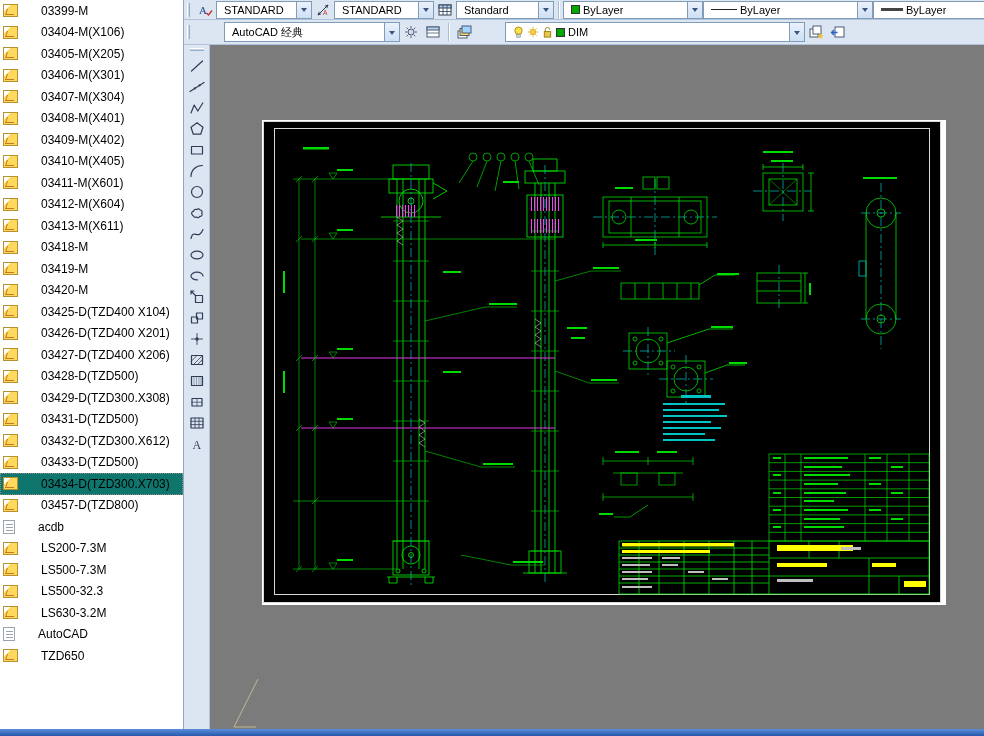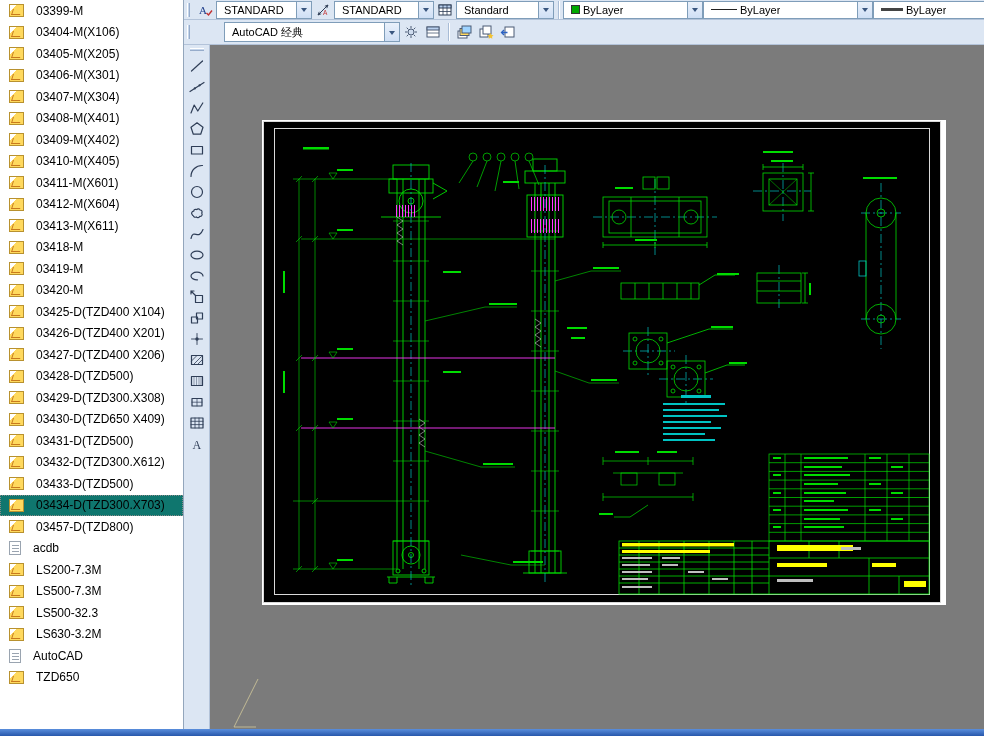--- a/index.html
+++ b/index.html
@@ -4,21 +4,21 @@
 <style>
   * { box-sizing: border-box; margin: 0; padding: 0; }
   html,body { width: 984px; height: 736px; overflow: hidden; }
   body { font-family: "Liberation Sans", sans-serif; font-size: 11px; background:#dce6f3; }
 
   .app { width:984px; height:736px; display:flex; flex-direction:column; }
   .content { flex:1; min-height:0; display:flex; }
 
   
   .file-panel { width:184px; background:#fff; border-right:1px solid #93a6bc; overflow:hidden; }
-  .file-item { display:flex; align-items:center; height:21.5px; padding-left:9px; gap:12px;
+  .file-item { display:flex; align-items:center; height:21.5px; padding-left:3px; gap:23px;
                font-size:12px; color:#000; white-space:nowrap; cursor:default; }
   .file-item.selected { background:#0f766e; outline:1px dotted #8a8a8a; outline-offset:-1px; }
   .ic { flex:none; display:inline-block; }
   .ic-dwg { width:15px; height:13px; border:1px solid #b8912f; position:relative;
             background:linear-gradient(135deg,#ffffff 0 26%,#ffd95e 26% 100%); }
   .ic-dwg::after { content:""; position:absolute; left:2px; top:4px; width:8px; height:5px;
             border-left:1px solid #c87a1e; border-bottom:1px solid #c87a1e; transform:skewX(-18deg); }
   .ic-file { width:12px; height:14px; background:#fff; border:1px solid #9aa4b0; position:relative; }
   .ic-file::after { content:""; position:absolute; left:2px; top:3px; width:7px; height:1px;
             background:#9aa4b0; box-shadow:0 3px 0 #9aa4b0, 0 6px 0 #9aa4b0; }
@@ -146,24 +146,20 @@
           <div class="file-item">
             <span class="ic ic-dwg"></span>
             <span>03428-D(TZD500)</span>
           </div>
           <div class="file-item">
             <span class="ic ic-dwg"></span>
             <span>03429-D(TZD300.X308)</span>
           </div>
           <div class="file-item">
             <span class="ic ic-dwg"></span>
-            <span>03430-D(TZD650 X409)</span>
-          </div>
-          <div class="file-item">
-            <span class="ic ic-dwg"></span>
             <span>03431-D(TZD500)</span>
           </div>
           <div class="file-item">
             <span class="ic ic-dwg"></span>
             <span>03432-D(TZD300.X612)</span>
           </div>
           <div class="file-item">
             <span class="ic ic-dwg"></span>
             <span>03433-D(TZD500)</span>
           </div>
@@ -302,20 +298,45 @@
         <div class="sep"></div>
 
         <div class="tbtn">
           <svg viewBox="0 0 16 16" width="16" height="16">
               <rect x="2" y="7" width="9" height="7" fill="#fff" stroke="#4a5a74"></rect>
               <rect x="4" y="4.5" width="9" height="7" fill="#ffd95e" stroke="#4a5a74"></rect>
               <rect x="6" y="2" width="9" height="7" fill="#9fd4ff" stroke="#4a5a74"></rect>
             </svg>
         </div>
 
+        <div class="combo w300">
+          <span class="lay-ic">
+            <svg viewBox="0 0 12 14" width="11" height="13">
+                <circle cx="6" cy="5" r="4" fill="#ffe14d" stroke="#a8860d"></circle>
+                <rect x="4" y="9.2" width="4" height="3" fill="#cfcfcf" stroke="#8a8a8a" stroke-width="0.6"></rect>
+              </svg>
+          </span>
+          <span class="lay-ic">
+            <svg viewBox="0 0 14 14" width="12" height="12">
+                <circle cx="7" cy="7" r="3" fill="#ffd24a" stroke="#d49a00"></circle>
+                <path d="M7 1v2M7 11v2M1 7h2M11 7h2M2.8 2.8l1.4 1.4M9.8 9.8l1.4 1.4M11.2 2.8L9.8 4.2M4.2 9.8l-1.4 1.4" stroke="#d49a00" fill="none"></path>
+              </svg>
+          </span>
+          <span class="lay-ic">
+            <svg viewBox="0 0 12 14" width="11" height="13">
+                <path d="M3.5 6V4a2.5 2.5 0 0 1 5 0" fill="none" stroke="#9a7b12"></path>
+                <rect x="2.5" y="6" width="7" height="6" fill="#e8c84a" stroke="#9a7b12"></rect>
+              </svg>
+          </span>
+          <span class="swatch"></span>
+          <span class="cval">DIM</span>
+          <span class="arr">
+              <i></i>
+            </span>
+        </div>
 
         <div class="tbtn">
           <svg viewBox="0 0 16 16" width="16" height="16">
               <rect x="2" y="5" width="8" height="8" fill="#fff" stroke="#4a5a74"></rect>
               <rect x="5" y="2" width="8" height="8" fill="#fff" stroke="#4a5a74"></rect>
               <path d="M11.5 11l1-2 1 2 2 .3-1.5 1.4.4 2-1.9-1-1.9 1 .4-2L9.5 11.3z" fill="#f2c230" stroke="none"></path>
             </svg>
         </div>
         <div class="tbtn">
           <svg viewBox="0 0 16 16" width="16" height="16">

